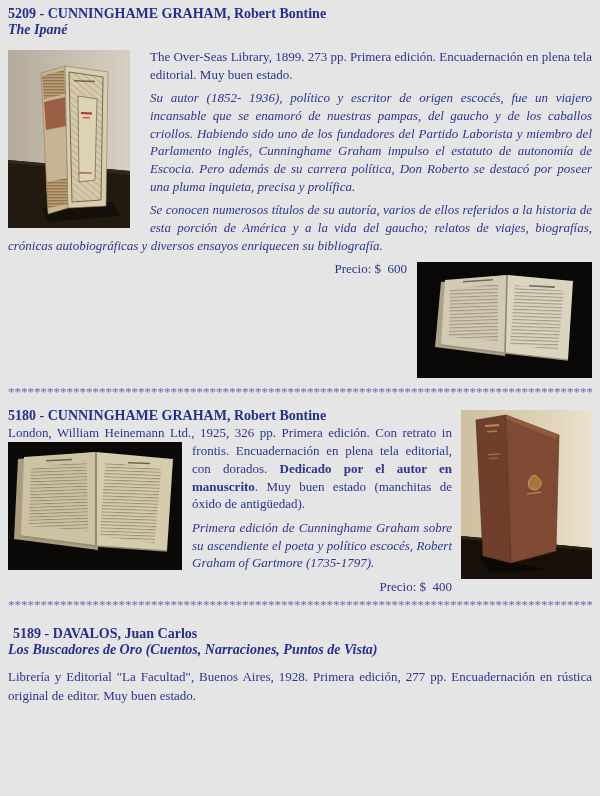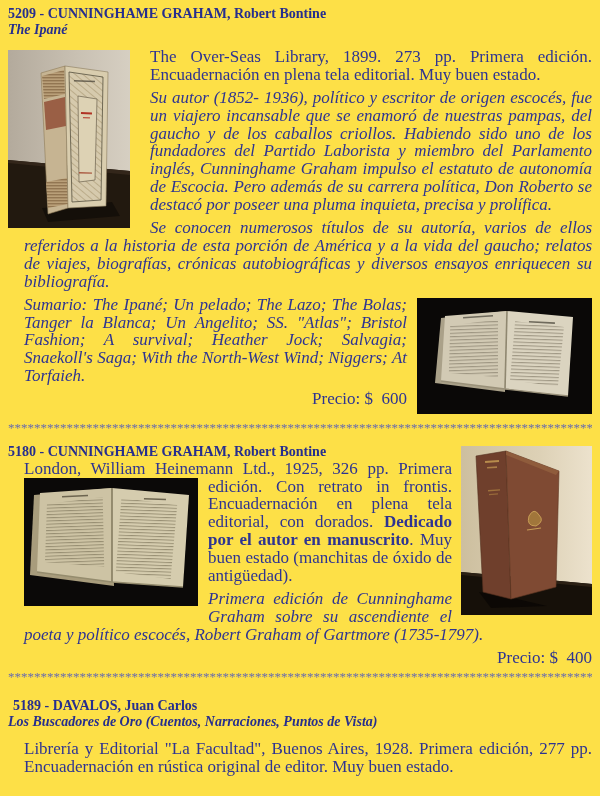--- a/index.html
+++ b/index.html
@@ -1,28 +1,28 @@
 <!DOCTYPE html>
 <html><head>
 <meta charset="utf-8">
 <style>
   html,body{margin:0;padding:0;background:#ffffff;}
   .page{
     width:600px;height:796px;box-sizing:border-box;
-    padding:6px 8px 0 8px;overflow:hidden;background:#fde047;
+    padding:6px 8px 0 8px;overflow:hidden;background:#e5e5e5;
     font-family:"Liberation Serif","DejaVu Serif",serif;
     color:#2e3492;
   }
   h3,h4{margin:0;font-size:14px;line-height:16px;color:#262e8e;font-weight:bold;}
   h4{font-style:italic;}
   .entry h4{margin-bottom:10px;}
   .entry2 h4{text-align:justify;line-height:18px;}
   .entry3 h3{padding-left:5px;margin-top:15px;}
   .entry3 h4{}
-  p{margin:0 0 5.5px 0;font-size:17px;line-height:17.8px;text-align:justify;padding-left:16px;}
+  p{margin:0 0 5.5px 0;font-size:13px;line-height:17.8px;text-align:justify;}
   .ital{font-style:italic;}
   .price{margin:0;text-align:right;}
   .entry3 p{line-height:18.5px;}
   b{font-weight:bold;}
   .photo{overflow:hidden;}
   .ph1{float:left;width:122px;height:178px;margin:2px 20px 8px 0;}
   .ph2{float:right;width:175px;height:116px;margin:2px 0 8px 10px;}
   .ph3{float:right;width:131px;height:169px;margin:2px 0 8px 9px;}
   .ph4{float:left;width:174px;height:128px;margin:0 10px 10px 0;display:block;}
   svg{display:block;}
@@ -95,21 +95,20 @@
         <polygon points="90,13 156,19 151,98 88,91" fill="#dbd4c0"></polygon>
         <line x1="90" y1="13" x2="88" y2="91" stroke="#8f8770" stroke-width="1.6"></line>
         <polyline points="24,83 88,91 151,98" fill="none" stroke="#9a917a" stroke-width="1.4"></polyline>
         <rect x="46" y="19" width="30" height="1.6" fill="#6f6a5c" transform="rotate(-4 46 19)"></rect>
         <rect x="112" y="23" width="26" height="1.6" fill="#6f6a5c" transform="rotate(3 112 23)"></rect>
         <polygon points="34,27 82,22 80,80 31,74" fill="url(#b1)" opacity="0.75" transform="rotate(-2 57 50)"></polygon>
         <polygon points="97,24 146,28 142,88 94,83" fill="url(#b1)" opacity="0.75" transform="rotate(2 120 55)"></polygon>
       </svg>
     </div>
 
-    <p class="ital">Sumario: The Ipané; Un pelado; The Lazo; The Bolas; Tanger la Blanca; Un Angelito; SS. "Atlas"; Bristol Fashion; A survival; Heather Jock; Salvagia; Snaekoll's Saga; With the North-West Wind; Niggers; At Torfaieh.</p>
     <p class="rom price">Precio: $&nbsp;&nbsp;600</p>
   </section>
 
   <div class="sep">**********************************************************************************************************************************</div>
 
   <section class="entry entry2">
 
     <div class="photo ph3">
       <svg width="131" height="169" viewBox="0 0 131 169">
         <defs>

